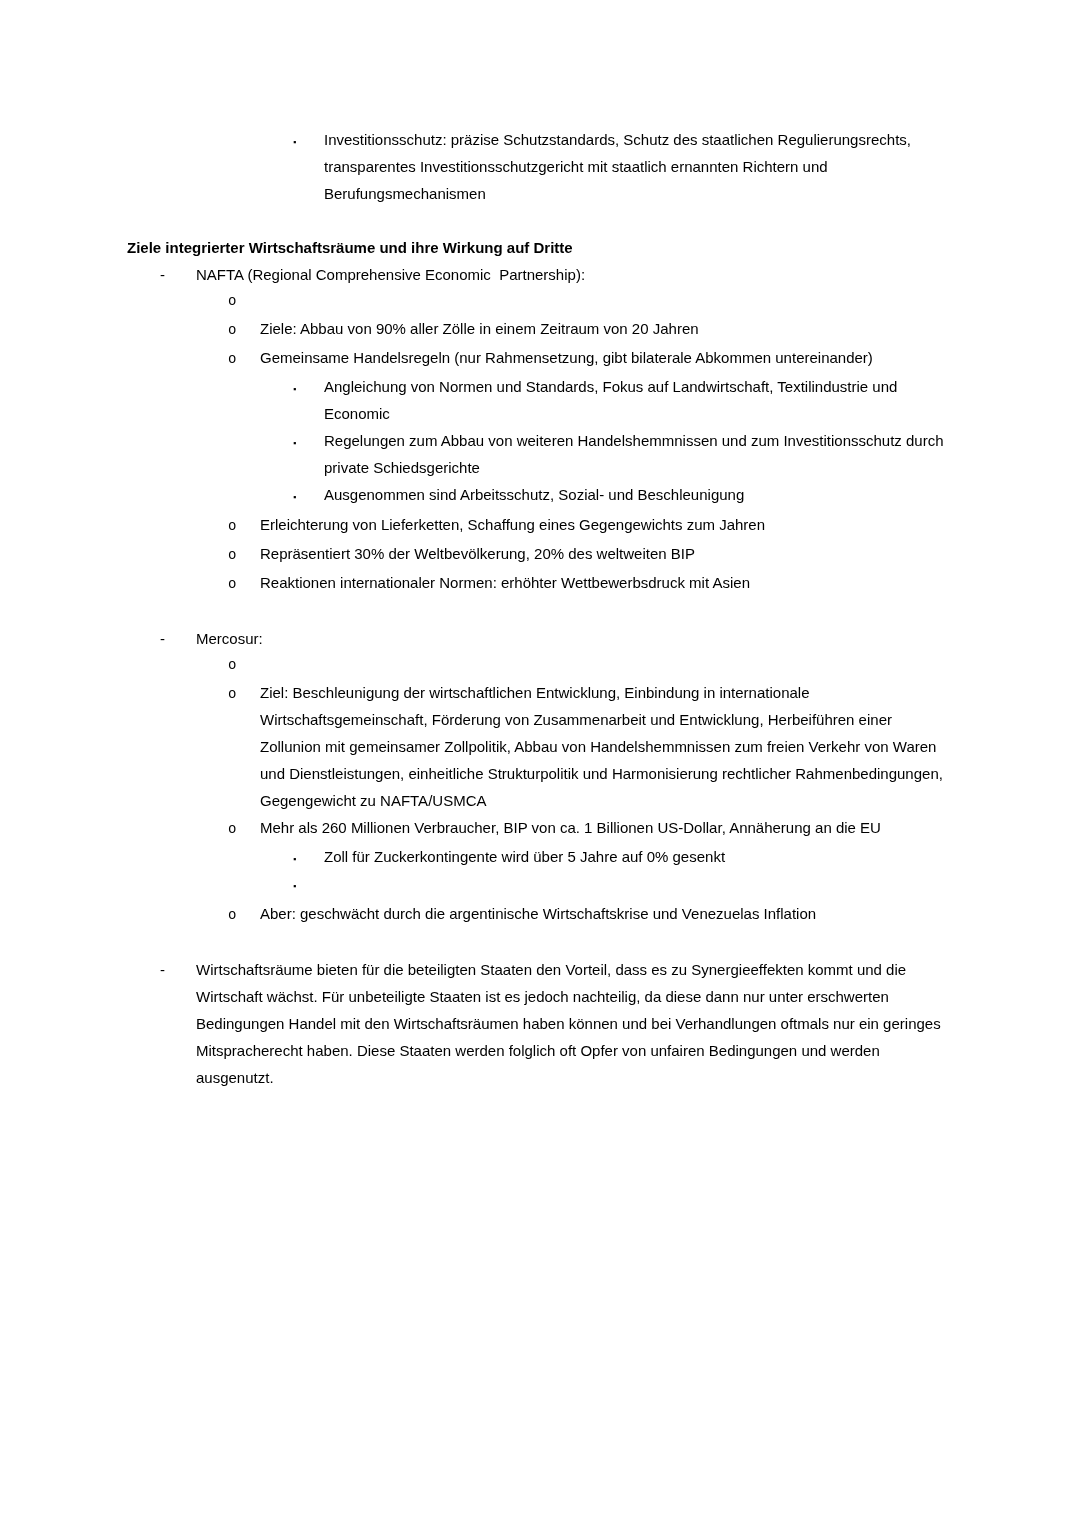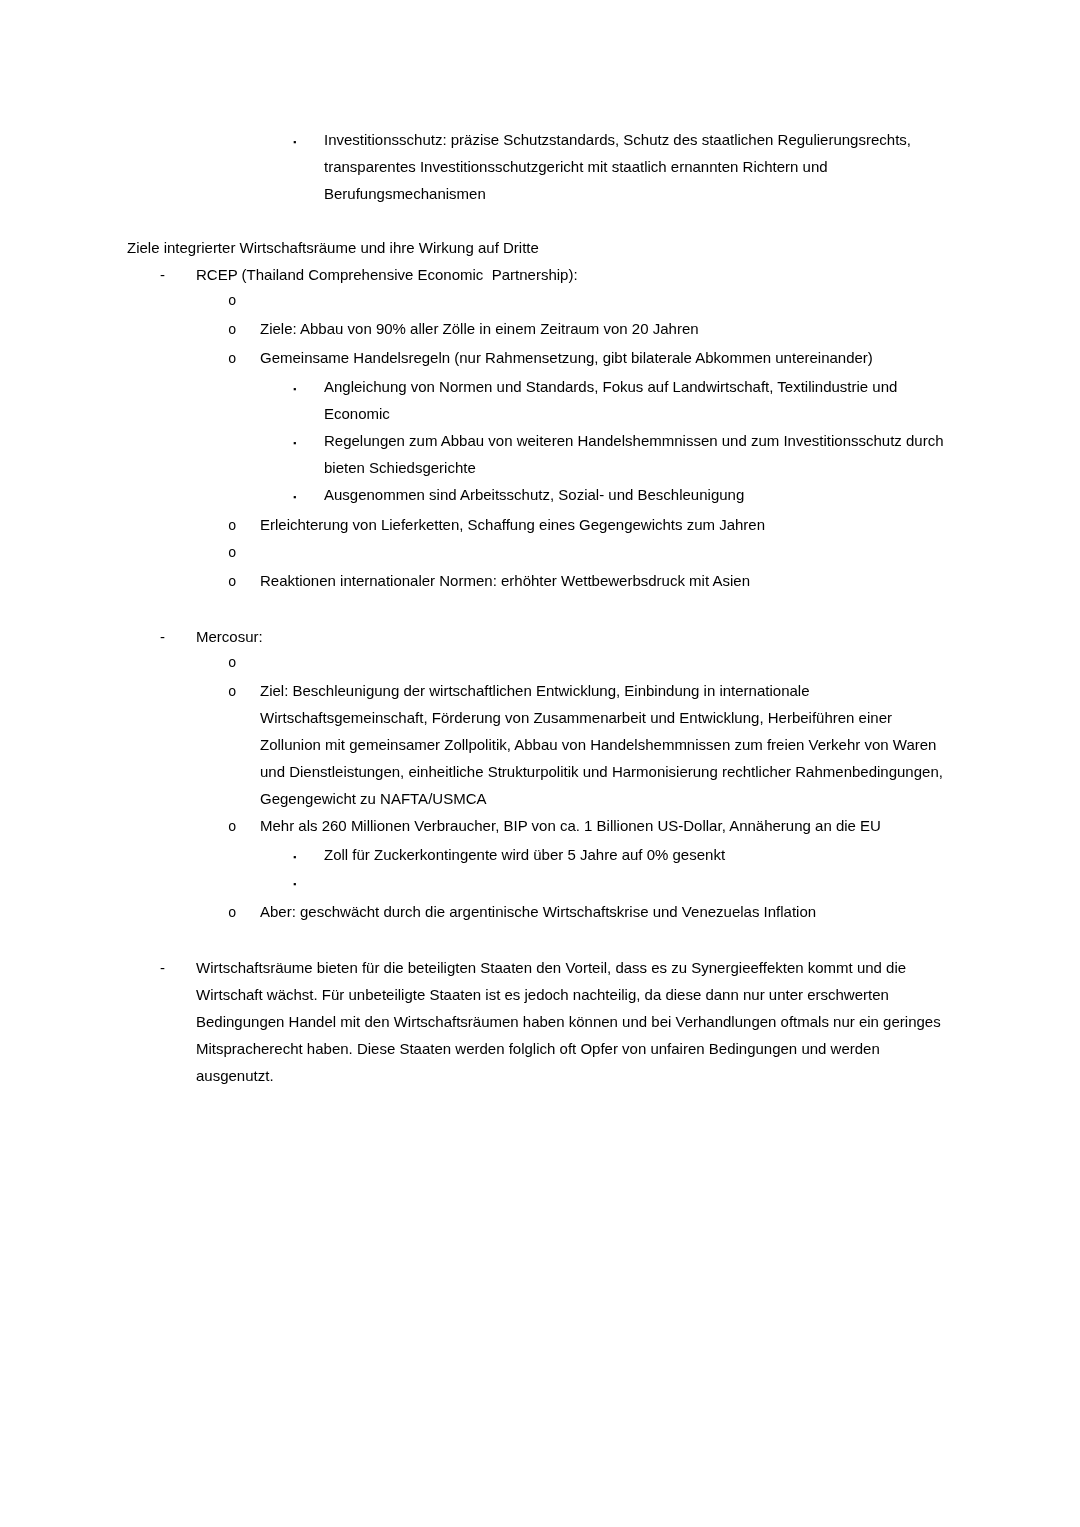--- a/index.html
+++ b/index.html
@@ -29,21 +29,21 @@
   .block .text {
     flex: 1 1 auto;
     white-space: pre-wrap;
   }
   .block .marker {
     flex: 0 0 auto;
     display: inline-block;
   }
   
   .block.heading {
-    font-weight: normal;
+    font-weight: bold;
     padding-left: 0;
   }
   
   .block.dash { padding-left: 33px; }
   .block.dash .marker { width: 36px; }
   
   .block.circle { padding-left: 101px; }
   .block.circle .marker { width: 32px; font-family: "Liberation Mono", "DejaVu Sans Mono", monospace; font-size: 14px; }
   
   .block.square { padding-left: 166px; }
@@ -60,51 +60,52 @@
       <div class="block square">
         <span class="marker">▪</span>
         <span class="text">Investitionsschutz: präzise Schutzstandards, Schutz des staatlichen Regulierungsrechts, transparentes Investitionsschutzgericht mit staatlich ernannten Richtern und Berufungsmechanismen</span>
       </div>
       <div class="blank-line"></div>
       <div class="block heading">
         <span class="text">Ziele integrierter Wirtschaftsräume und ihre Wirkung auf Dritte</span>
       </div>
       <div class="block dash">
         <span class="marker">-</span>
-        <span class="text">RCEP (Thailand Comprehensive Economic  Partnership):</span>
+        <span class="text">NAFTA (Regional Comprehensive Economic  Partnership):</span>
       </div>
       <div class="block circle">
         <span class="marker">o</span>
       </div>
       <div class="block circle">
         <span class="marker">o</span>
         <span class="text">Ziele: Abbau von 90% aller Zölle in einem Zeitraum von 20 Jahren</span>
       </div>
       <div class="block circle">
         <span class="marker">o</span>
         <span class="text">Gemeinsame Handelsregeln (nur Rahmensetzung, gibt bilaterale Abkommen untereinander)</span>
       </div>
       <div class="block square">
         <span class="marker">▪</span>
         <span class="text">Angleichung von Normen und Standards, Fokus auf Landwirtschaft, Textilindustrie und Economic</span>
       </div>
       <div class="block square">
         <span class="marker">▪</span>
-        <span class="text">Regelungen zum Abbau von weiteren Handelshemmnissen und zum Investitionsschutz durch bieten Schiedsgerichte</span>
+        <span class="text">Regelungen zum Abbau von weiteren Handelshemmnissen und zum Investitionsschutz durch private Schiedsgerichte</span>
       </div>
       <div class="block square">
         <span class="marker">▪</span>
         <span class="text">Ausgenommen sind Arbeitsschutz, Sozial- und Beschleunigung</span>
       </div>
       <div class="block circle">
         <span class="marker">o</span>
         <span class="text">Erleichterung von Lieferketten, Schaffung eines Gegengewichts zum Jahren</span>
       </div>
       <div class="block circle">
         <span class="marker">o</span>
+        <span class="text">Repräsentiert 30% der Weltbevölkerung, 20% des weltweiten BIP</span>
       </div>
       <div class="block circle">
         <span class="marker">o</span>
         <span class="text">Reaktionen internationaler Normen: erhöhter Wettbewerbsdruck mit Asien</span>
       </div>
       <div class="blank-line"></div>
       <div class="block dash">
         <span class="marker">-</span>
         <span class="text">Mercosur:</span>
       </div>

